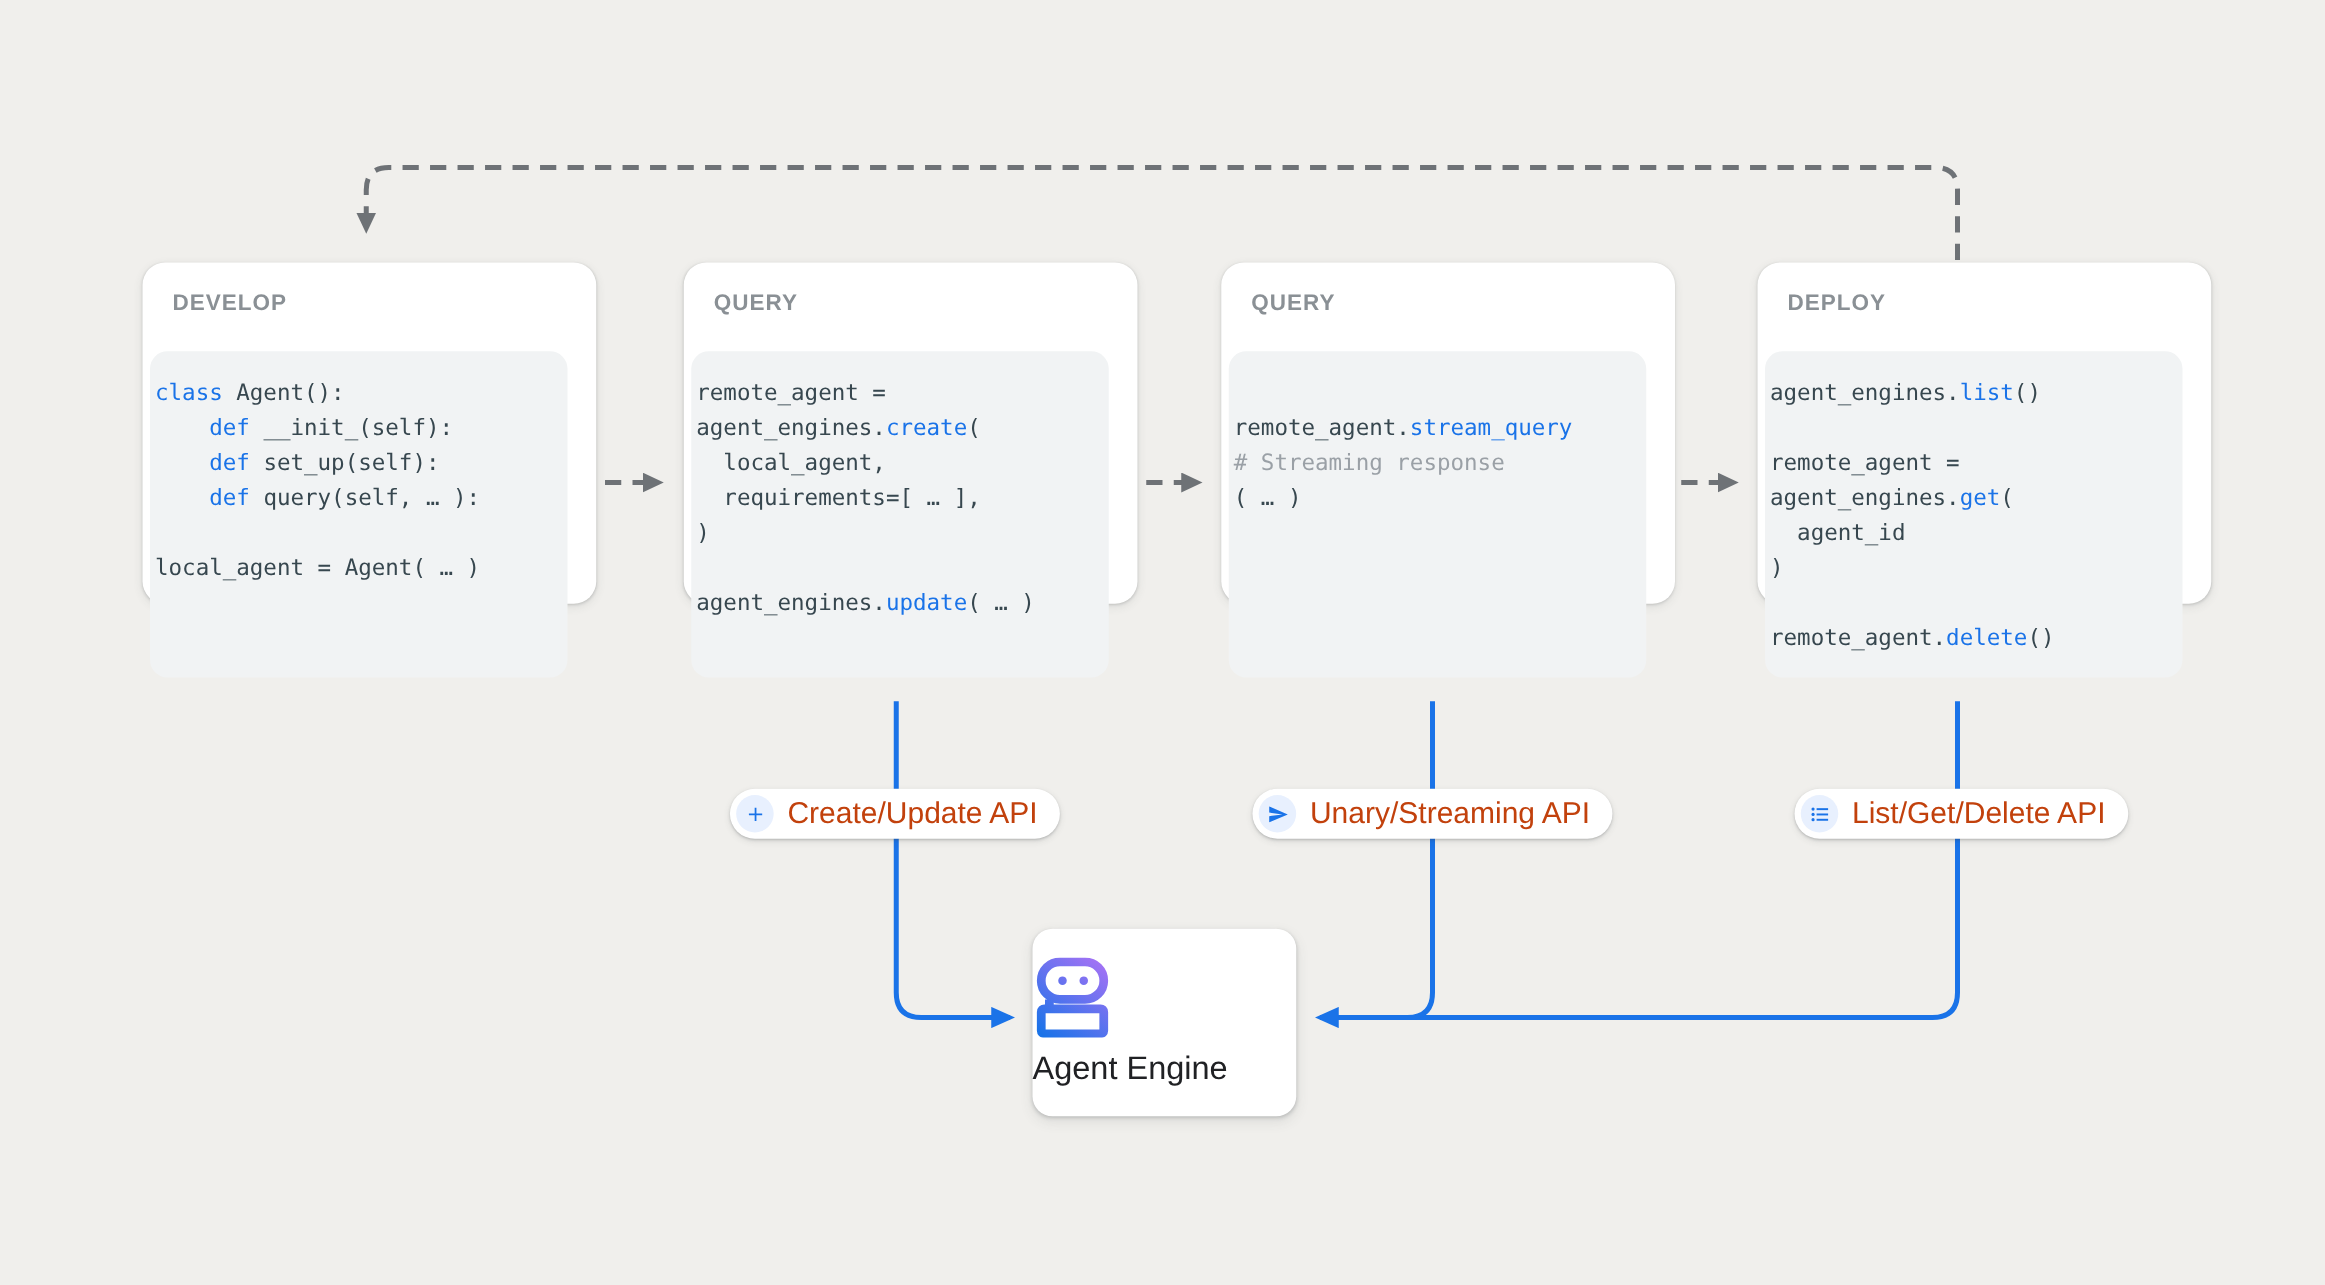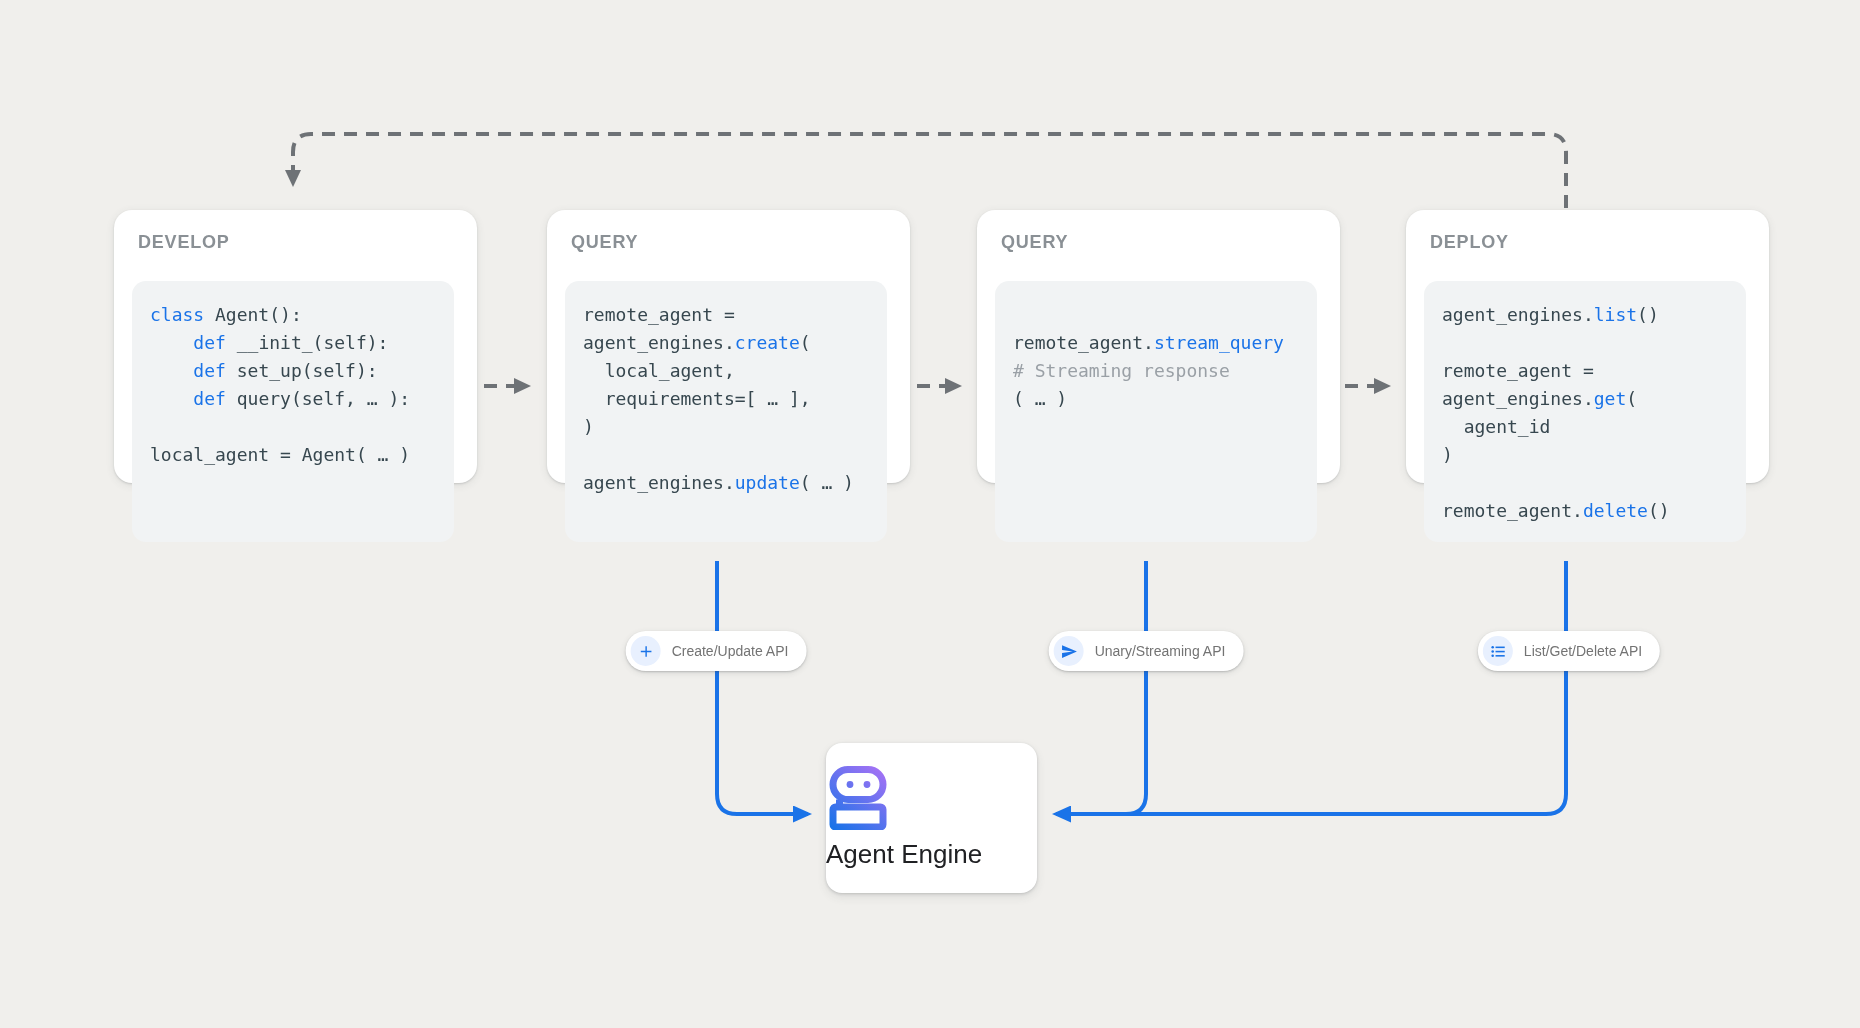--- a/index.html
+++ b/index.html
@@ -12,43 +12,43 @@
   .card{
     position:absolute;top:210px;width:363px;height:273px;
     background:#ffffff;border-radius:18px;z-index:2;
     box-shadow:0 1px 2px rgba(60,64,67,.18),0 2px 8px rgba(60,64,67,.10);
   }
   .card-title{
     position:absolute;left:24px;top:22px;
     font-size:18px;font-weight:700;letter-spacing:.8px;color:#8a9095;
   }
   .code-block{
-    position:absolute;left:18px;right:23px;top:71px;height:261px;
+    position:absolute;left:6px;right:23px;top:71px;height:261px;
     background:#f1f3f4;border-radius:14px;
-    padding:20px 8px 0 18px;box-sizing:border-box;
+    padding:20px 8px 0 4px;box-sizing:border-box;
     font-family:"DejaVu Sans Mono", monospace;
     font-size:18px;line-height:28px;color:#37474f;
     white-space:pre;overflow:hidden;
   }
   .code-line{height:28px;}
   .kw{color:#1a73e8;}
   .cm{color:#9aa0a6;}
   .pill{
     position:absolute;top:631px;height:40px;z-index:3;
     transform:translateX(-50%);
     background:#ffffff;border-radius:20px;
     box-shadow:0 1px 2px rgba(60,64,67,.25),0 2px 6px rgba(60,64,67,.12);
     display:flex;align-items:center;gap:11px;
     padding:0 18px 0 5px;box-sizing:border-box;white-space:nowrap;
   }
   .pill-icon{
     width:30px;height:30px;border-radius:50%;background:#e8f0fe;
     display:flex;align-items:center;justify-content:center;flex:0 0 auto;
   }
-  .pill-label{font-size:14px;font-weight:500;color:#737373;}
+  .pill-label{font-size:24px;font-weight:500;color:#c2410c;}
   .engine-box{
     position:absolute;left:826px;top:743px;width:211px;height:150px;z-index:2;
     background:#ffffff;border-radius:16px;
     box-shadow:0 1px 3px rgba(60,64,67,.22),0 4px 10px rgba(60,64,67,.10);
     display:flex;flex-direction:column;justify-content:center;
   }
   .engine-label{font-size:26px;font-weight:500;color:#202124;margin-top:9px;}
 </style>
 </head>
 <body>

